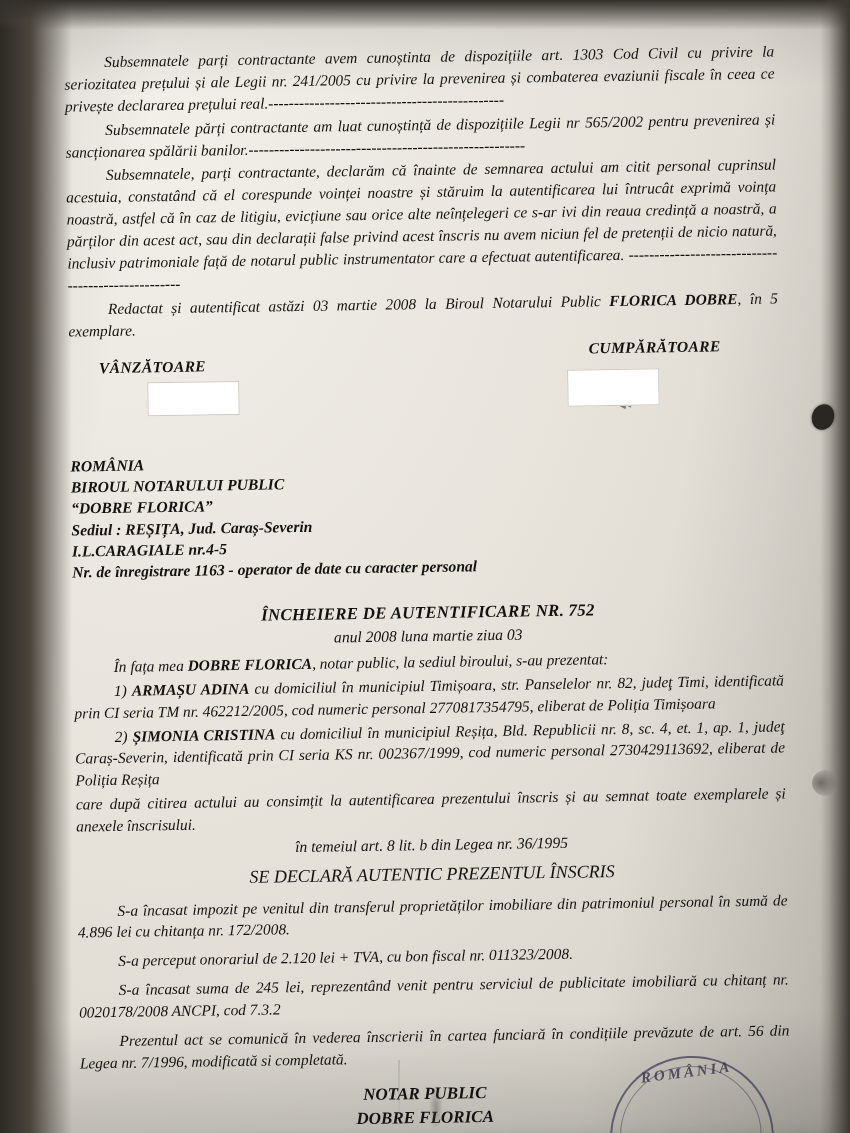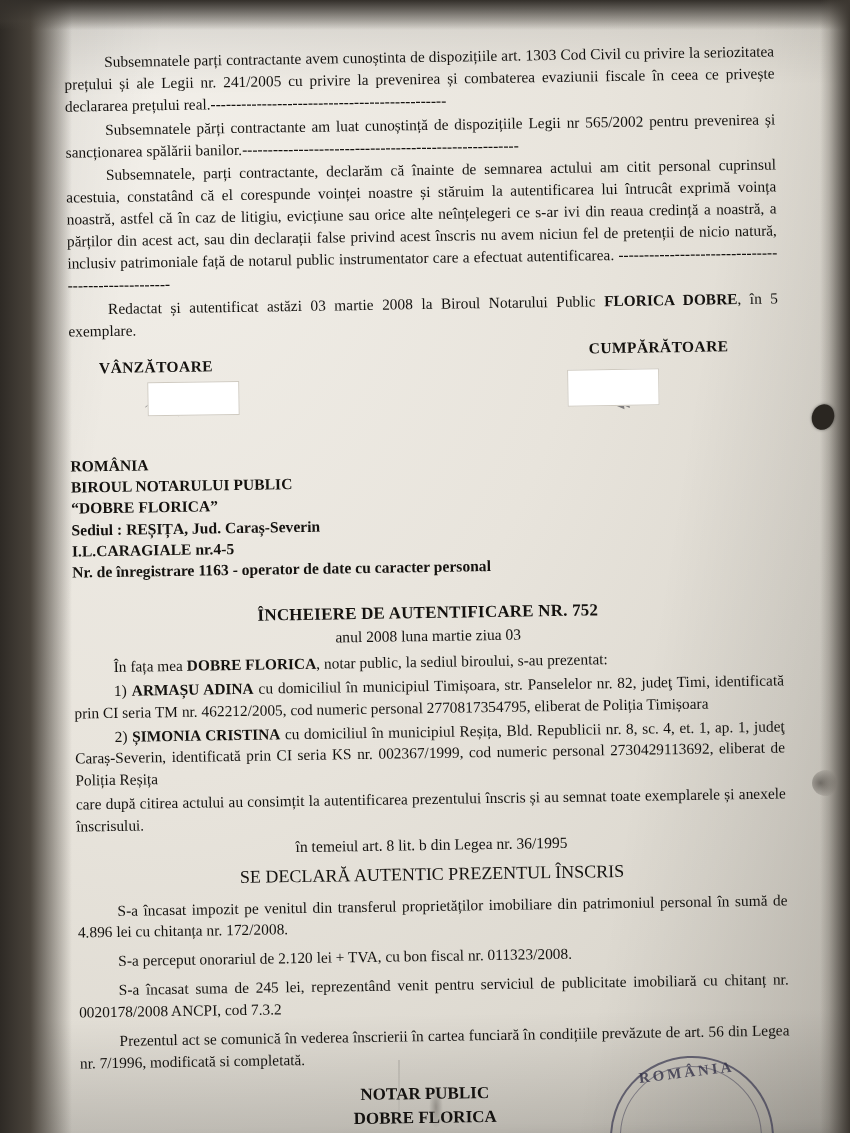--- a/index.html
+++ b/index.html
@@ -7,20 +7,21 @@
     padding: 0;
     background: #3a3530;
   }
   .page {
     position: relative;
     width: 850px;
     height: 1133px;
     overflow: hidden;
     background: #6a6259;
     font-family: "Liberation Serif", serif;
+    font-style: italic;
   }
   
   .paper {
     position: absolute;
     left: -16px;
     top: -14px;
     width: 884px;
     height: 1168px;
     background:
       radial-gradient(ellipse at 20% 10%, #f2efe9 0%, #e8e4dc 45%, #dcd8cf 75%, #cfcac0 100%);

